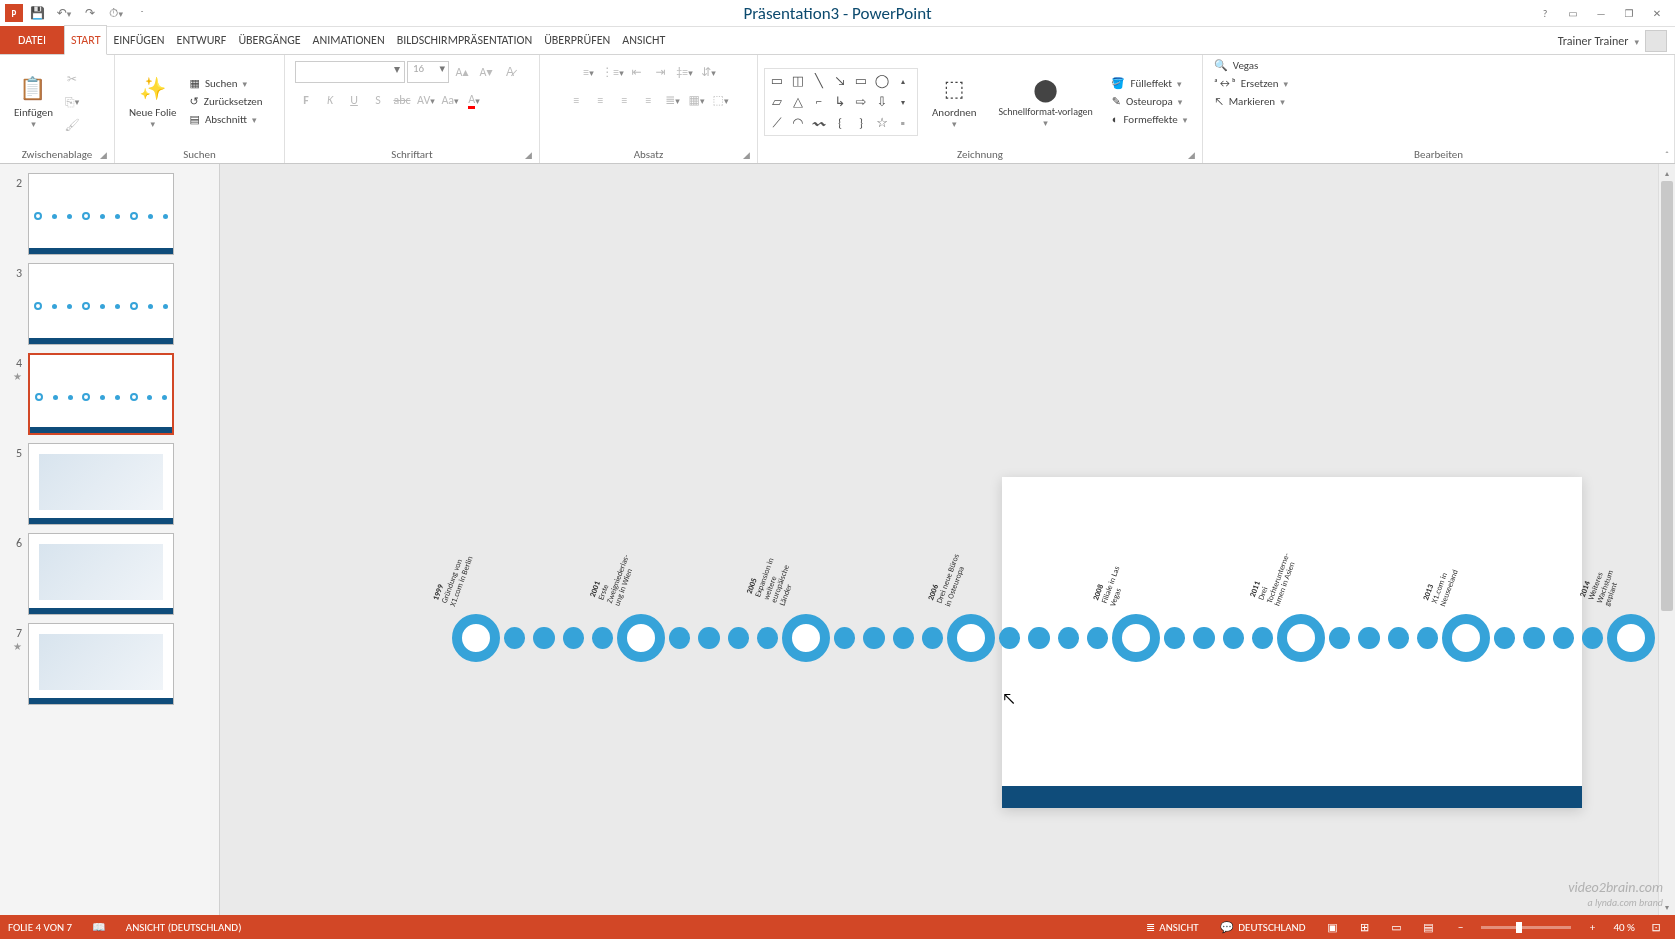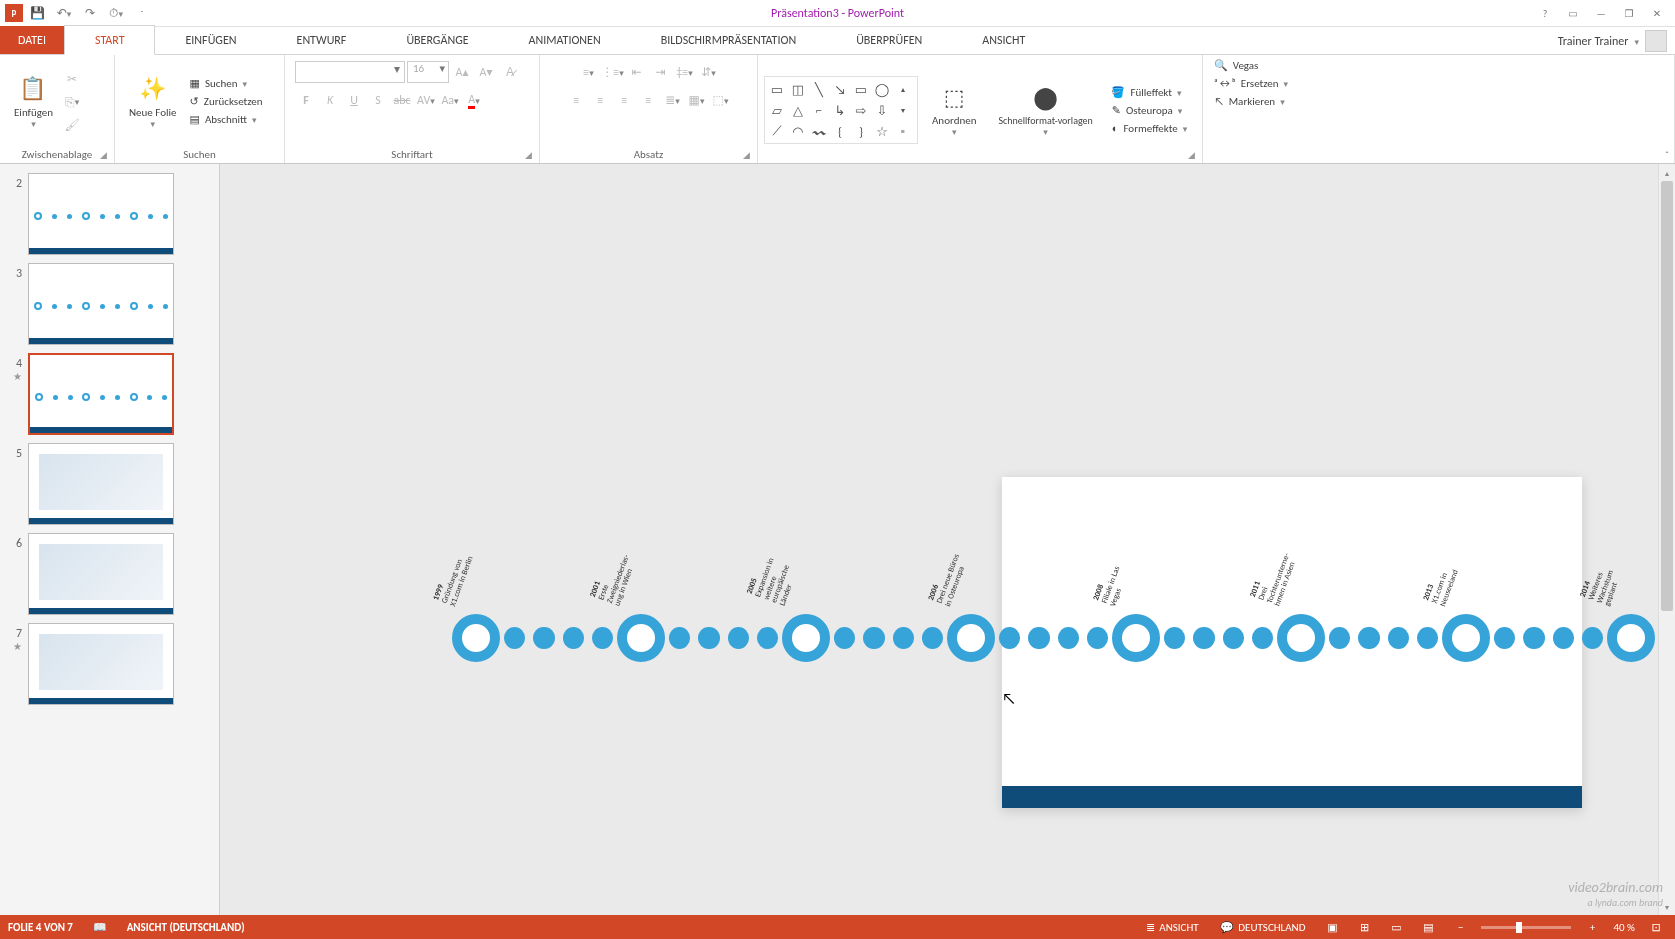--- a/index.html
+++ b/index.html
@@ -1,25 +1,25 @@
 <!DOCTYPE html>
 <html><head>
 <meta charset="utf-8">
 <style>
 *{box-sizing:border-box;margin:0;padding:0;font-family:"Segoe UI",Calibri,Arial,sans-serif;user-select:none;}
 body{background:#fff;font-size:12px;width:1675px;height:939px;overflow:hidden;}
 .titlebar{height:27px;background:#fff;border-bottom:1px solid #e0e0e0;display:flex;align-items:center;position:relative;}
 .titlebar-left{display:flex;align-items:center;gap:4px;padding-left:5px;}
 .app-icon{width:18px;height:18px;background:#d24726;display:flex;align-items:center;justify-content:center;color:#fff;font-size:9px;font-weight:bold;}
 .qat-btn{width:22px;height:22px;display:flex;align-items:center;justify-content:center;cursor:pointer;color:#777;}
-.title-center{position:absolute;left:50%;transform:translateX(-50%);color:#a21caf;font-size:12px;}
+.title-center{position:absolute;left:50%;transform:translateX(-50%);color:#0c4a6e;font-size:17px;}
 .titlebar-right{position:absolute;right:5px;display:flex;align-items:center;gap:2px;}
 .win-btn{width:26px;height:22px;display:flex;align-items:center;justify-content:center;cursor:pointer;color:#777;font-size:10px;}
 .tabstrip{height:28px;background:#fff;display:flex;align-items:flex-end;border-bottom:1px solid #d4d4d4;position:relative;}
-.tab{padding:7px 30px;font-size:12px;color:#444;text-transform:uppercase;cursor:pointer;}
+.tab{padding:7px 6px;font-size:12px;color:#444;text-transform:uppercase;cursor:pointer;}
 .tab.file{background:#d24726;color:#fff;padding:7px 18px;}
 .tab.active{color:#d24726;border:1px solid #d4d4d4;border-bottom:1px solid #fff;margin-bottom:-1px;background:#fff;}
 .user-area{position:absolute;right:8px;top:3px;display:flex;align-items:center;gap:6px;font-size:12px;color:#444;}
 .user-avatar{width:22px;height:22px;background:#e4e4e4;border:1px solid #ccc;}
 .ribbon{height:109px;background:#fff;border-bottom:1px solid #c8c8c8;display:flex;}
 .rgroup{border-right:1px solid #e0e0e0;display:flex;flex-direction:column;padding:2px 6px 0;position:relative;}
 .rgroup-body{flex:1;display:flex;align-items:center;}
 .rgroup-label{text-align:center;color:#666;font-size:11px;padding:2px 0;position:relative;}
 .dlg-launcher{position:absolute;right:2px;bottom:2px;width:12px;height:12px;font-size:9px;color:#999;cursor:pointer;}
 .big-btn{display:flex;flex-direction:column;align-items:center;justify-content:center;padding:4px 8px;cursor:pointer;line-height:1.2;font-size:11px;color:#444;}
@@ -54,21 +54,21 @@
 .tl-big{width:48px;height:48px;border:10px solid #36a3d9;border-radius:50%;background:#fff;}
 .tl-sm{width:22px;height:22px;background:#36a3d9;border-radius:50%;margin:0 4px;}
 .tl-lbl{position:absolute;bottom:55px;left:4px;transform:rotate(-70deg);transform-origin:left bottom;font-size:8px;color:#333;white-space:nowrap;line-height:1.1;}
 .tl-year{font-weight:bold;}
 .cursor-arrow{position:absolute;left:782px;top:525px;font-size:16px;color:#000;pointer-events:none;}
 .scrollbar-v{position:absolute;right:0;top:0;bottom:0;width:17px;background:#f0f0f0;border-left:1px solid #ddd;}
 .scroll-btn{height:17px;background:#f0f0f0;display:flex;align-items:center;justify-content:center;font-size:8px;color:#888;cursor:pointer;}
 .scroll-track{position:absolute;top:17px;bottom:17px;left:0;right:0;}
 .scroll-thumb{position:absolute;left:2px;right:2px;background:#c8c8c8;border-radius:2px;cursor:pointer;}
 .statusbar{height:24px;background:#d24726;color:#fff;display:flex;align-items:center;font-size:11px;padding:0 8px;position:absolute;bottom:0;left:0;right:0;}
-.status-left{display:flex;align-items:center;gap:20px;font-weight:bold;}
+.status-left{display:flex;align-items:center;gap:20px;}
 .status-right{position:absolute;right:8px;display:flex;align-items:center;gap:10px;}
 .status-btn{display:flex;align-items:center;gap:4px;cursor:pointer;padding:3px 6px;}
 .view-btn{width:22px;height:18px;display:flex;align-items:center;justify-content:center;cursor:pointer;font-size:11px;}
 .zoom-slider{width:90px;height:3px;background:rgba(255,255,255,.4);position:relative;cursor:pointer;}
 .zoom-handle{position:absolute;left:38%;top:-4px;width:6px;height:11px;background:#fff;}
 .watermark{position:absolute;right:12px;bottom:30px;color:rgba(120,120,120,.5);font-size:14px;text-align:right;pointer-events:none;font-style:italic;}
 .arrow{font-size:9px;color:#888;}
 </style>
 </head>
 <body>
@@ -289,40 +289,42 @@
             <span>Osteuropa</span>
             <span class="arrow">▾</span>
           </div>
         <div class="sml">
             <span>◐</span>
             <span>Formeffekte</span>
             <span class="arrow">▾</span>
           </div>
       </div>
     </div>
+    <div class="rgroup-label">Zeichnung</div>
     <div class="dlg-launcher">◢</div>
   </div>
 
   <div class="rgroup" style="flex:1">
     <div class="rgroup-body stack" style="align-items:flex-start">
       <div class="sml">
           <span>🔍</span>
           <span>Vegas</span>
         </div>
       <div class="sml">
           <span>ᵃ↔ᵇ</span>
           <span>Ersetzen</span>
           <span class="arrow">▾</span>
         </div>
       <div class="sml">
           <span>↖</span>
           <span>Markieren</span>
           <span class="arrow">▾</span>
         </div>
     </div>
+    <div class="rgroup-label">Bearbeiten</div>
     <div class="collapse-ribbon">ˆ</div>
   </div>
 </div>
 
 <div class="workspace">
   <div class="thumbs" id="thumbs">
       <div class="thumb-wrap">
         <div style="display: flex; flex-direction: column; align-items: flex-end;">
           <div class="thumb-num">2</div>
         </div>

